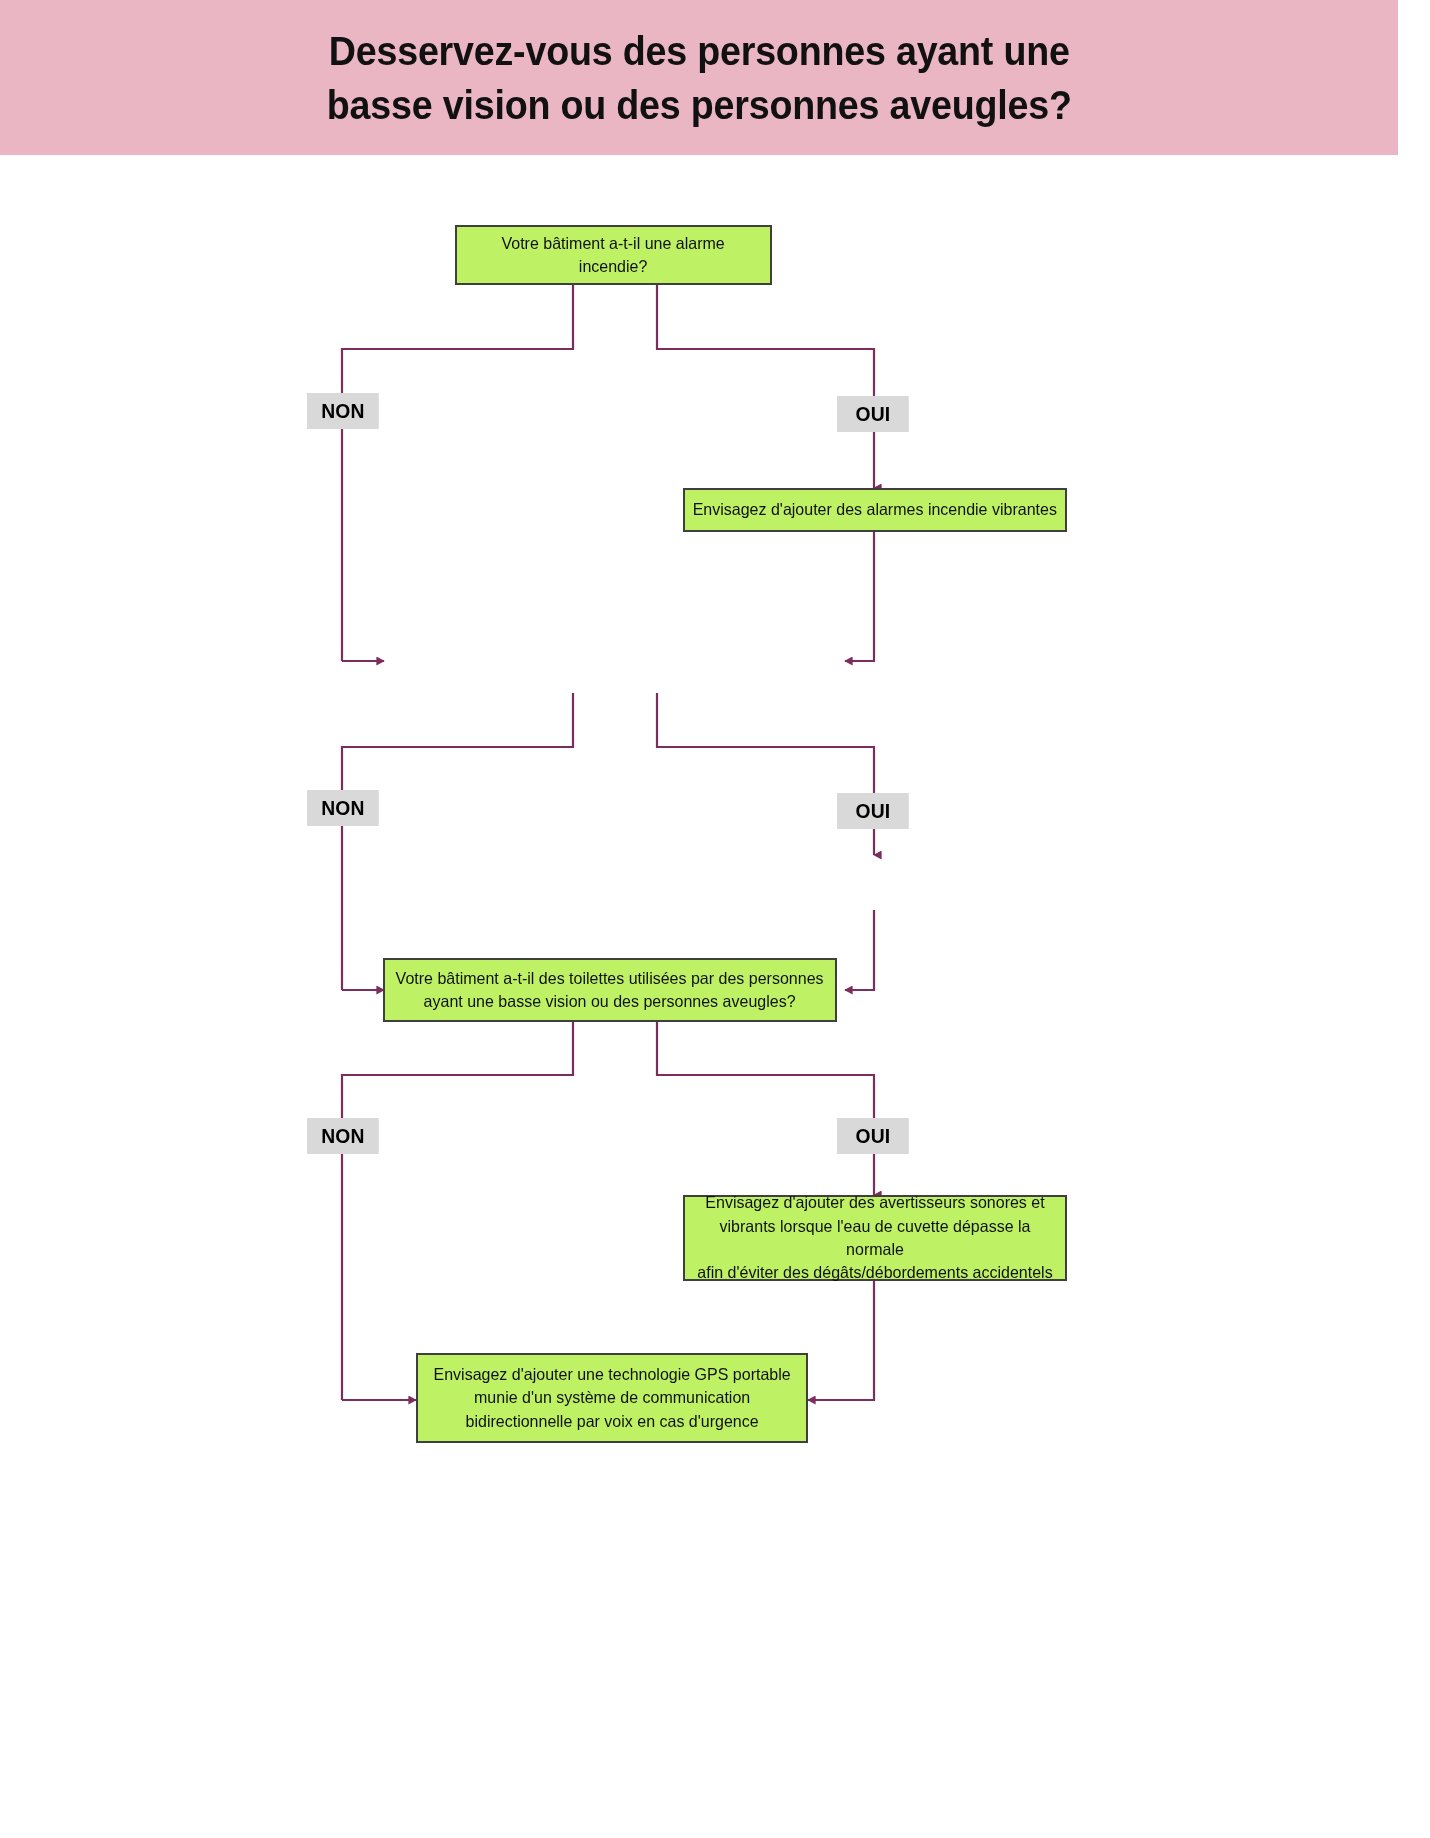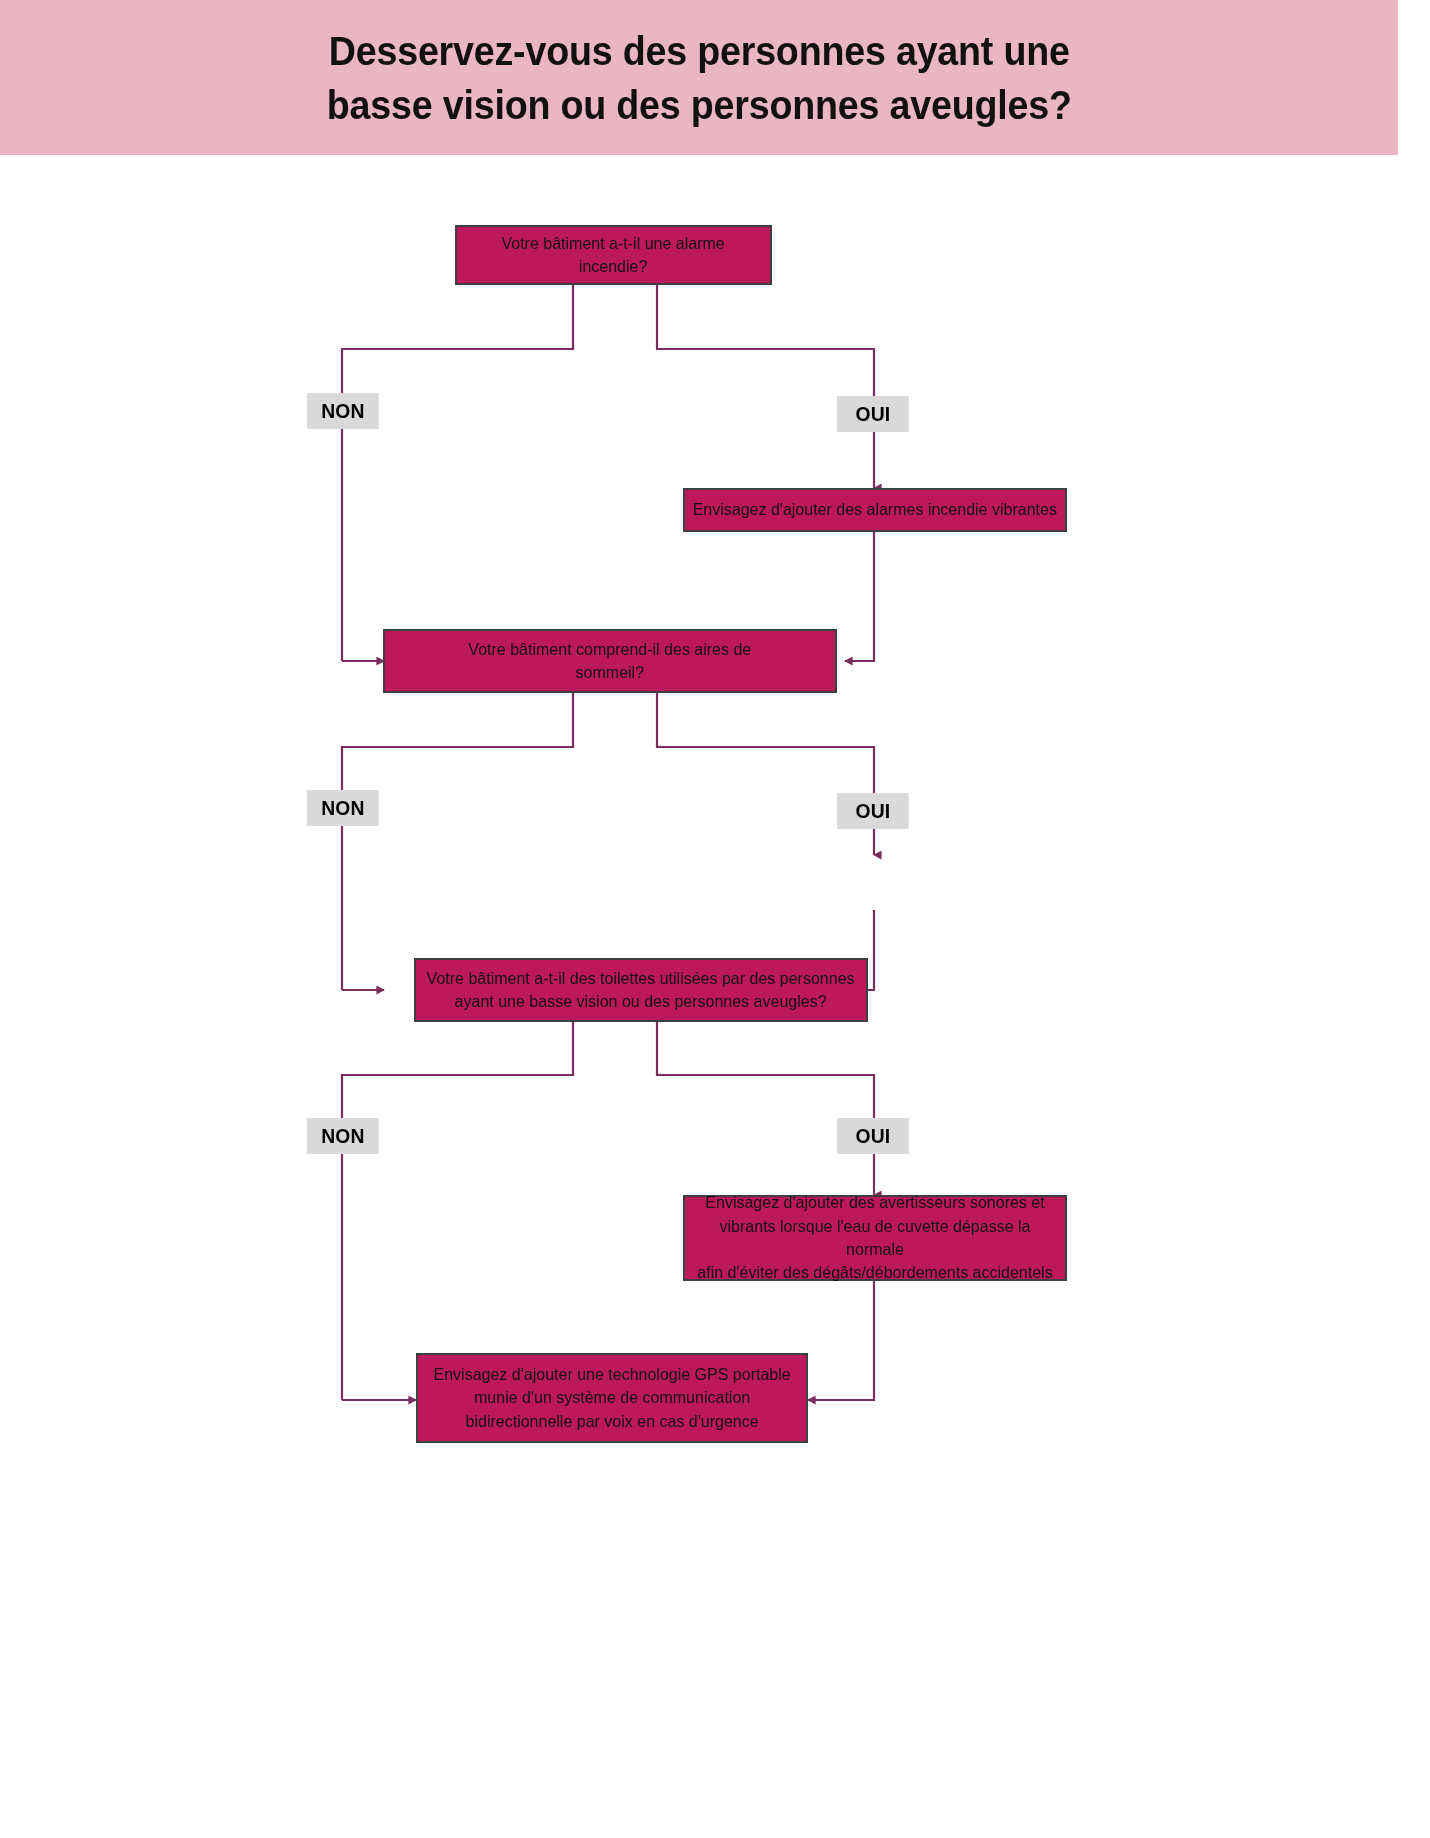--- a/index.html
+++ b/index.html
@@ -57,21 +57,21 @@
     width: 1430px;
     height: 1683px;
     display: block;
   }
 
   
   .node {
     position: absolute;
     box-sizing: border-box;
     border: 2px solid #3f3f3f;
-    background: #be185d;
+    background: #bef264;
     display: flex;
     align-items: center;
     justify-content: center;
     text-align: center;
     padding: 4px 2px;
   }
   .node-text {
     font-family: "Liberation Sans", sans-serif;
     font-size: 16.5px;
     line-height: 1.42;
@@ -147,27 +147,23 @@
 
   <div class="node" style="left:455px; top:70px; width:317px; height:60px;">
     <div class="node-text">Votre bâtiment a-t-il une alarme
 incendie?</div>
   </div>
 
   <div class="node" style="left:683px; top:333px; width:384px; height:44px;">
     <div class="node-text">Envisagez d'ajouter des alarmes incendie vibrantes</div>
   </div>
 
-  <div class="node" style="left:383px; top:474px; width:454px; height:64px;">
-    <div class="node-text">Votre bâtiment comprend-il des aires de
-sommeil?</div>
-  </div>
-
-
-  <div class="node" style="left:383px; top:803px; width:454px; height:64px;margin-left:31px;">
+
+
+  <div class="node" style="left:383px; top:803px; width:454px; height:64px;">
     <div class="node-text">Votre bâtiment a-t-il des toilettes utilisées par des personnes
 ayant une basse vision ou des personnes aveugles?</div>
   </div>
 
   <div class="node" style="left:683px; top:1040px; width:384px; height:86px;">
     <div class="node-text">Envisagez d'ajouter des avertisseurs sonores et
 vibrants lorsque l'eau de cuvette dépasse la normale
 afin d'éviter des dégâts/débordements accidentels</div>
   </div>
 

